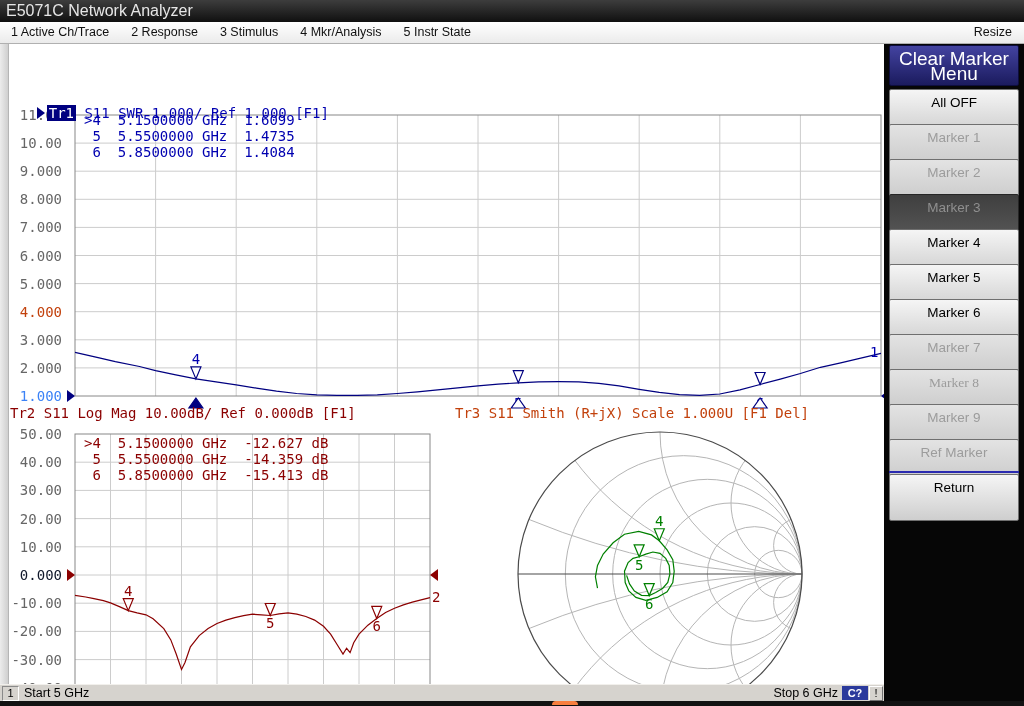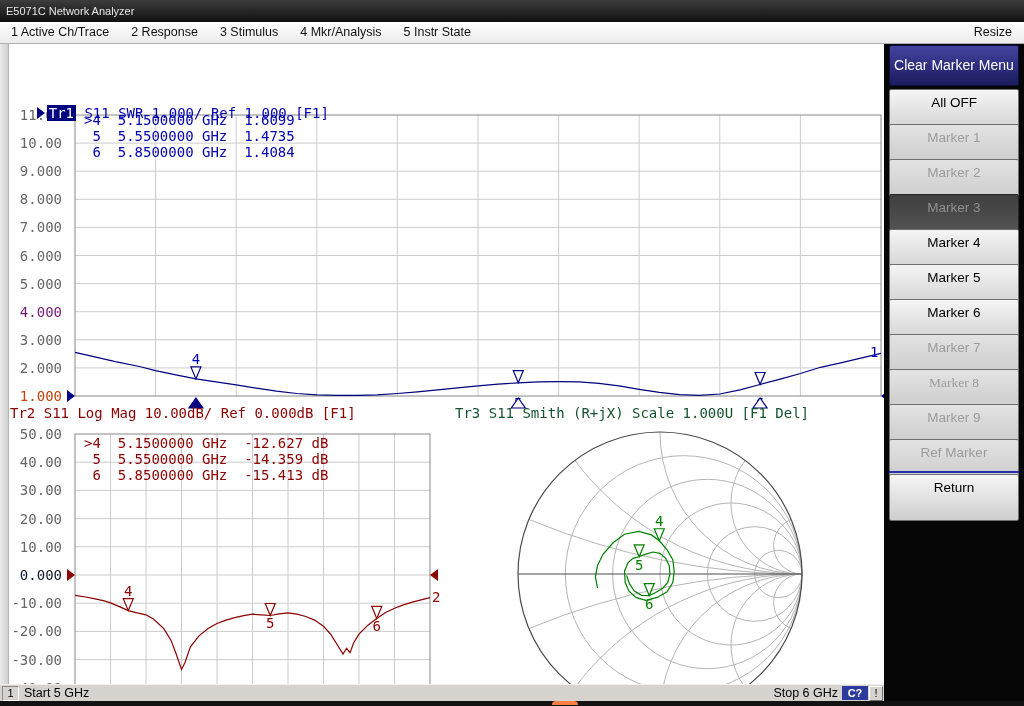--- a/index.html
+++ b/index.html
@@ -1,17 +1,17 @@
 <!DOCTYPE html>
 <html><head>
 <meta charset="utf-8">
 <style>
   html,body{margin:0;padding:0;}
   body{width:1024px;height:706px;position:relative;background:#000;font-family:"Liberation Sans",sans-serif;overflow:hidden;}
-  .titlebar{position:absolute;left:0;top:0;width:1024px;height:22px;background:linear-gradient(180deg,#3d3d3d,#101010);color:#e6e6e6;font-size:11px;line-height:22px;padding-left:6px;box-sizing:border-box;}
+  .titlebar{position:absolute;left:0;top:0;width:1024px;height:22px;background:linear-gradient(180deg,#3d3d3d,#101010);color:#e6e6e6;font-size:16px;line-height:22px;padding-left:6px;box-sizing:border-box;}
   .menubar{position:absolute;left:0;top:22px;width:1024px;height:22px;background:linear-gradient(180deg,#ffffff,#ebebeb);border-bottom:1px solid #b0b0b0;font-size:12.5px;color:#111;box-sizing:border-box;}
   .menubar .mi{display:inline-block;padding:3px 11px 0 11px;height:19px;cursor:default;}
   .menubar .resize{float:right;padding:3px 12px 0 10px;}
   .main{position:absolute;left:0;top:44px;width:884px;height:640px;background:#ffffff;}
   .leftstrip{position:absolute;left:0;top:0;width:9px;height:640px;background:linear-gradient(90deg,#ececec,#cfcfcf);border-right:1px solid #b5b5b5;box-sizing:border-box;}
   .trheader{position:absolute;height:16px;font-family:"DejaVu Sans Mono",monospace;font-size:14px;white-space:pre;}
   #tr1-header{left:3px;top:45px;}
   #tr2-header{left:10px;top:361px;}
   #tr3-header{left:455px;top:361px;}
   .arrowright{display:inline-block;width:0;height:0;border-left:8px solid #000080;border-top:6px solid transparent;border-bottom:6px solid transparent;margin:0 2px -1px 0;}
@@ -31,21 +31,21 @@
   .statusbar{position:absolute;left:0;top:684px;width:884px;height:17px;background:#d6d3ce;border-top:1px solid #f2f0ec;font-size:12.5px;color:#000;box-sizing:border-box;}
   .chbox{position:absolute;left:2px;top:1px;width:15px;height:13px;border:1px solid;border-color:#8a8a8a #ffffff #ffffff #8a8a8a;text-align:center;font-size:11px;line-height:13px;background:#d6d3ce;}
   .st-start{position:absolute;left:24px;top:1px;}
   .st-ifbw{position:absolute;left:395px;top:18px;}
   .st-stop{position:absolute;right:46px;top:1px;}
   .cbadge{position:absolute;right:16px;top:1px;width:26px;height:14px;background:#2b3a9c;color:#fff;text-align:center;font-size:11px;line-height:14px;font-weight:bold;}
   .albox{position:absolute;right:1px;top:1px;width:12px;height:13px;border:1px solid;border-color:#ffffff #707070 #707070 #ffffff;text-align:center;font-size:11px;line-height:13px;}
   .bottomstrip{position:absolute;left:0;top:701px;width:1024px;height:5px;background:#121212;}
   .orangepeek{position:absolute;left:552px;top:701px;width:26px;height:4px;background:#f87f3f;border-radius:4px 4px 0 0;}
   .sidebar{position:absolute;left:884px;top:44px;width:140px;height:662px;background:#060606;}
-  .sk-header{position:absolute;left:5px;top:1px;width:130px;height:41px;background:linear-gradient(180deg,#4343a0,#1b1b5e);border:1px solid #0d0d3d;border-radius:2px;color:#fff;font-size:14px;text-align:center;display:flex;align-items:center;justify-content:center;line-height:15px;box-sizing:border-box;}
+  .sk-header{position:absolute;left:5px;top:1px;width:130px;height:41px;background:linear-gradient(180deg,#4343a0,#1b1b5e);border:1px solid #0d0d3d;border-radius:2px;color:#fff;font-size:19px;text-align:center;display:flex;align-items:center;justify-content:center;line-height:15px;box-sizing:border-box;}
   .skbtn{position:absolute;left:5px;width:130px;height:47px;box-sizing:border-box;border:1px solid #6f6f6f;border-radius:2px;background:linear-gradient(180deg,#f5f5f5,#cecece);font-size:13.5px;text-align:center;line-height:26px;color:#000;cursor:default;}
   .skbtn.disabled{color:#9c9c9c;background:linear-gradient(180deg,#e3e3e3,#c8c8c8);}
   .skbtn.pressed{background:linear-gradient(180deg,#3f3f3f,#585858);color:#8f8f8f;border-color:#262626;}
   .sk-sep{position:absolute;left:5px;width:130px;height:2px;background:#2a2ab0;}
 </style>
 </head>
 <body>
 
 <div class="titlebar">
   <span>E5071C Network Analyzer</span>
@@ -93,24 +93,24 @@
       <text x="804" y="247.288" fill="#0000b0" text-anchor="start" font-family="&quot;DejaVu Sans Mono&quot;, monospace" font-size="14px">1</text>
     </svg>
   <div class="yticks" id="tr1-yticks">
       <div class="ytick" style="top: -3px; color: rgb(102, 102, 102);">11.00</div>
       <div class="ytick" style="top: 25.1px; color: rgb(102, 102, 102);">10.00</div>
       <div class="ytick" style="top: 53.2px; color: rgb(102, 102, 102);">9.000</div>
       <div class="ytick" style="top: 81.3px; color: rgb(102, 102, 102);">8.000</div>
       <div class="ytick" style="top: 109.4px; color: rgb(102, 102, 102);">7.000</div>
       <div class="ytick" style="top: 137.5px; color: rgb(102, 102, 102);">6.000</div>
       <div class="ytick" style="top: 165.6px; color: rgb(102, 102, 102);">5.000</div>
-      <div class="ytick" style="top: 193.7px; color: #701a75; margin-left: 16px;">4.000</div>
+      <div class="ytick" style="top: 193.7px; color: #c2410c; margin-left: 16px;">4.000</div>
       <div class="ytick" style="top: 221.8px; color: rgb(102, 102, 102);">3.000</div>
       <div class="ytick" style="top: 249.9px; color: rgb(102, 102, 102);">2.000</div>
-      <div class="ytick" style="top: 278px; color: #c2410c;">1.000</div>
+      <div class="ytick" style="top: 278px; color: #3b82f6;">1.000</div>
     </div>
   <div class="trheader" id="tr1-header">
     <span class="arrowright"></span><span class="chip">Tr1</span><span style="color:#0000b0"> S11 SWR 1.000/ Ref 1.000 [F1]</span>
   </div>
   <div class="mkr-table" id="tr1-table" style="color:#0000b0"><div>&gt;4  5.1500000 GHz  1.6099</div><div> 5  5.5500000 GHz  1.4735</div><div> 6  5.8500000 GHz  1.4084</div></div>
 
   <svg id="tr2-svg" width="374" height="299">
       <line x1="44.5" y1="5" x2="44.5" y2="287" stroke="#cccccc" stroke-width="1"></line>
       <line x1="9" y1="33.2" x2="364" y2="33.2" stroke="#cccccc" stroke-width="1"></line>
       <line x1="80" y1="5" x2="80" y2="287" stroke="#cccccc" stroke-width="1"></line>
@@ -186,21 +186,21 @@
       <polygon points="214.29,110.77199999999999 209.29,98.77199999999999 219.29,98.77199999999999" fill="#fff" stroke="#008000" stroke-width="1.2"></polygon>
       <text x="214.29" y="95.77199999999999" fill="#008000" text-anchor="middle" font-family="&quot;DejaVu Sans Mono&quot;, monospace" font-size="14px">4</text>
       <polygon points="194.126,126.818 189.126,114.818 199.126,114.818" fill="#fff" stroke="#008000" stroke-width="1.2"></polygon>
       <text x="194.126" y="139.81799999999998" fill="#008000" text-anchor="middle" font-family="&quot;DejaVu Sans Mono&quot;, monospace" font-size="14px">5</text>
       <polygon points="204.208,165.584 199.208,153.584 209.208,153.584" fill="#fff" stroke="#008000" stroke-width="1.2"></polygon>
       <text x="204.208" y="178.584" fill="#008000" text-anchor="middle" font-family="&quot;DejaVu Sans Mono&quot;, monospace" font-size="14px">6</text>
       <polygon points="70.25,288 63.25,298 77.25,298" fill="#008000" stroke="#008000" stroke-width="1.2"></polygon>
       <polygon points="244.25000000000003,288 237.25000000000003,298 251.25000000000003,298" fill="#fff" stroke="#008000" stroke-width="1.2"></polygon>
       <polygon points="374.75,288 367.75,298 381.75,298" fill="#fff" stroke="#008000" stroke-width="1.2"></polygon>
     </svg>
-  <div class="trheader" id="tr3-header" style="color:#14532d">Tr3 S11 Smith (R+jX) Scale 1.000U [F1 Del]</div>
+  <div class="trheader" id="tr3-header" style="color:#c2410c">Tr3 S11 Smith (R+jX) Scale 1.000U [F1 Del]</div>
 </div>
 
 <div class="sidebar" id="sidebar">
   <div class="sk-header">Clear Marker Menu</div>
 <div class="skbtn" style="top: 45px;">All OFF</div>
     <div class="skbtn disabled" style="top: 80px;">Marker 1</div>
     <div class="skbtn disabled" style="top: 115px;">Marker 2</div>
     <div class="skbtn pressed" style="top: 150px;">Marker 3</div>
     <div class="skbtn" style="top: 185px;">Marker 4</div>
     <div class="skbtn" style="top: 220px;">Marker 5</div>

